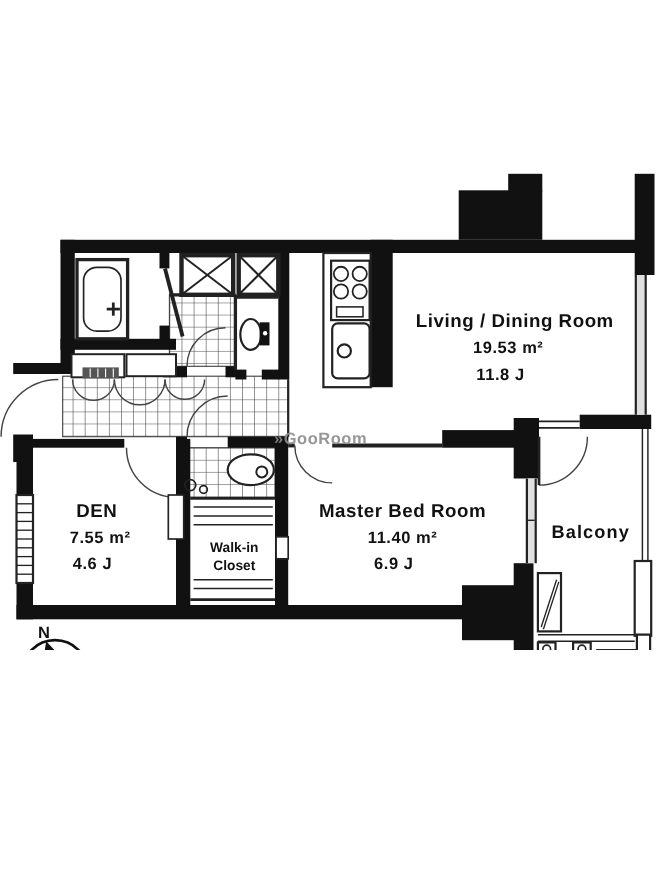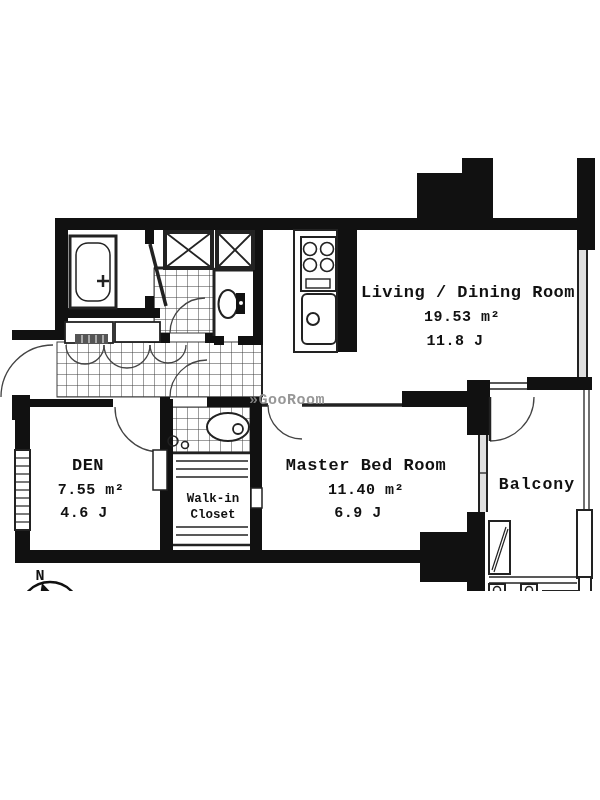--- a/index.html
+++ b/index.html
@@ -1,17 +1,17 @@
 <!DOCTYPE html>
 <html><head>
 <meta charset="utf-8">
 <style>
   html,body{margin:0;padding:0;background:#ffffff;}
   .stage{position:relative;width:600px;height:591px;background:#ffffff;overflow:hidden;
-         font-family:Liberation Mono, monospace;text-align:right;}
+         font-family:Liberation Sans, sans-serif;text-align:right;}
   svg{display:block;}
   .wall{fill:#111111;stroke:none;}
   .ln{stroke:#222222;fill:none;}
   .fix{stroke:#222222;fill:#ffffff;}
   .arc{stroke:#444444;fill:none;stroke-width:1.3;}
   .roomlabel{fill:#111111;font-weight:700;}
   .t17{font-size:17px;letter-spacing:.5px;}
   .t15{font-size:15px;letter-spacing:.5px;}
   .t12{font-size:12.5px;}
   .watermark{fill:#8c8c8c;font-weight:700;font-size:15px;letter-spacing:.5px;opacity:.9;}

